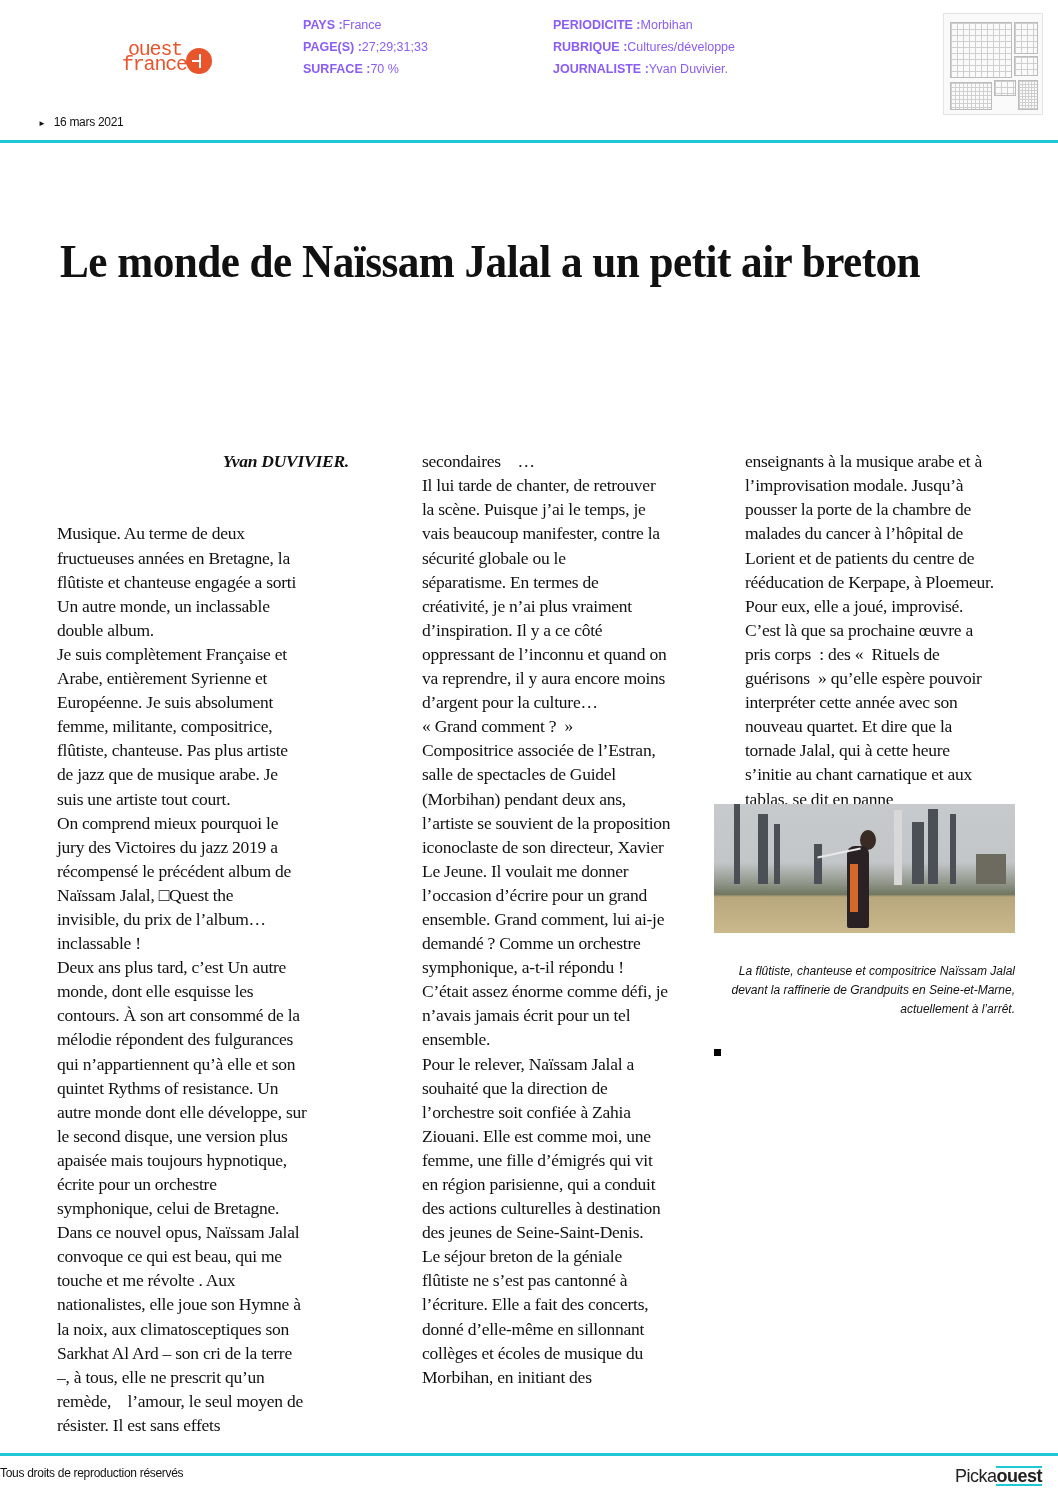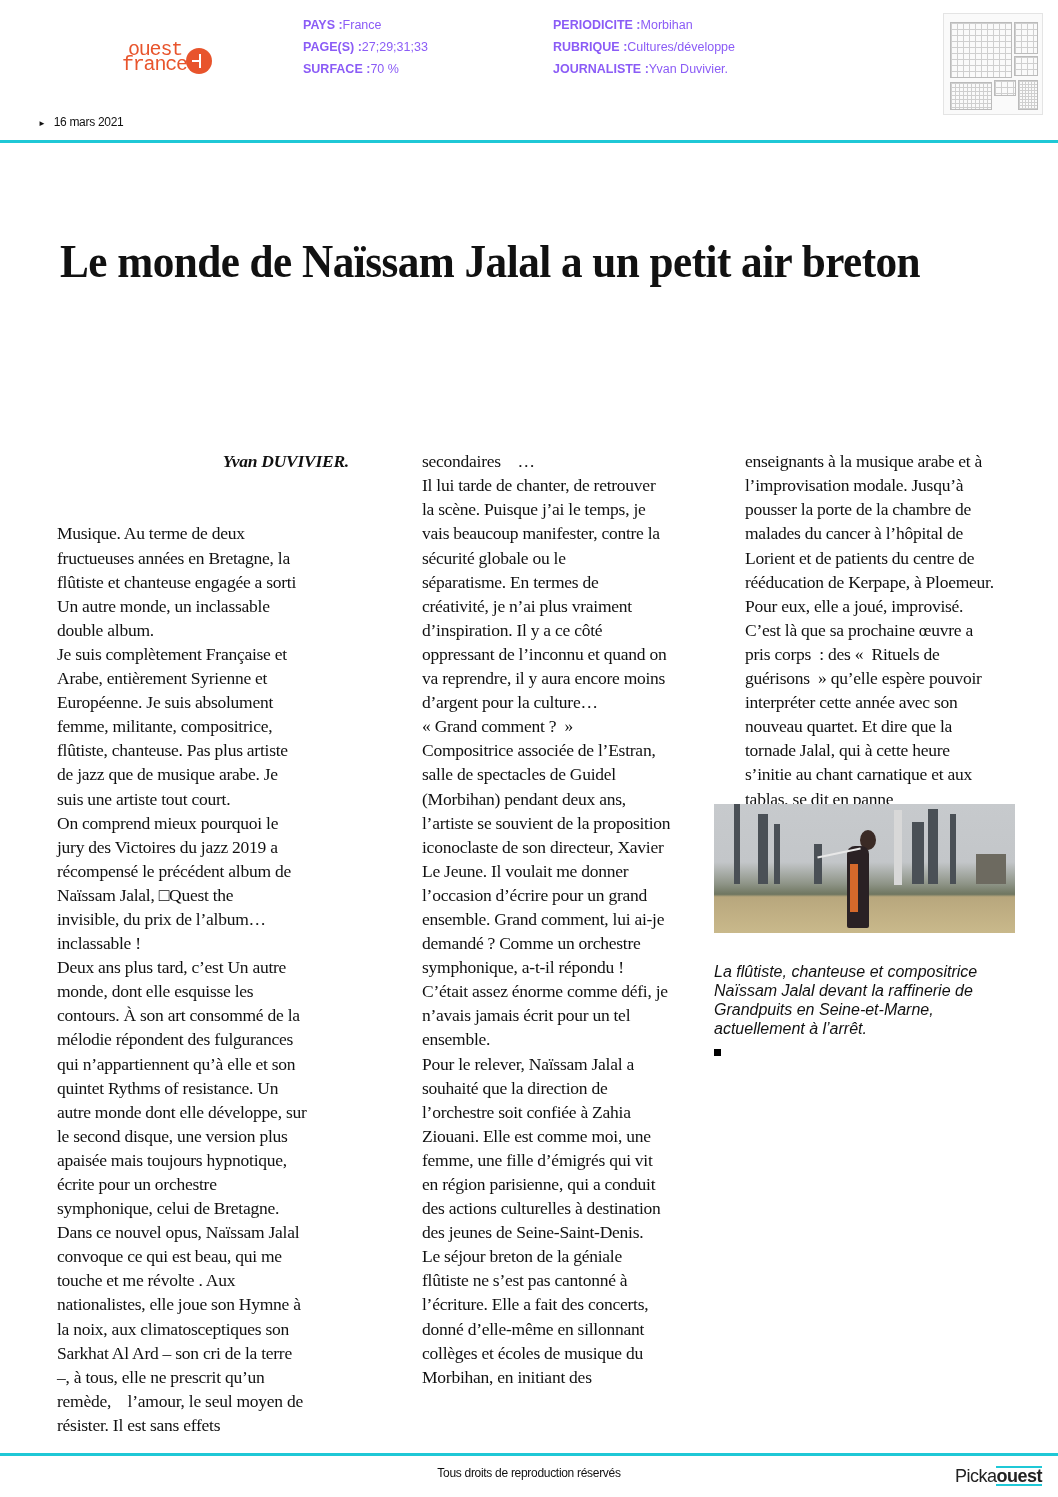--- a/index.html
+++ b/index.html
@@ -70,26 +70,26 @@
   .photo {
     position: absolute; left: 714px; top: 804px; width: 301px; height: 129px; overflow: hidden;
     background: linear-gradient(#c7cacd 0%, #c3c6c9 45%, #8e9487 62%, #6f7660 70%, #b8a77d 72%, #c9b98b 100%);
   }
   .chimney { position: absolute; bottom: 52px; background: #4a5056; }
   .person-body { position: absolute; left: 133px; top: 42px; width: 22px; height: 82px; background: #2a2124; border-radius: 8px 8px 2px 2px; }
   .person-scarf { position: absolute; left: 136px; top: 60px; width: 8px; height: 48px; background: #d5692b; }
   .person-head { position: absolute; left: 146px; top: 26px; width: 16px; height: 20px; background: #3a2a25; border-radius: 50%; }
   .flute { position: absolute; left: 103px; top: 48px; width: 44px; height: 2px; background: #e8e8e8; transform: rotate(-12deg); }
   .caption {
-    position: absolute; left: 714px; top: 962px; width: 301px; text-align: left;
-    font-family: "Liberation Sans", sans-serif; font-style: italic; font-size: 16px; line-height: 19px;
+    position: absolute; left: 714px; top: 962px; width: 301px; text-align: right;
+    font-family: "Liberation Sans", sans-serif; font-style: italic; font-size: 12px; line-height: 19px;
   }
   .endmark { position: absolute; left: 714px; top: 1049px; width: 7px; height: 7px; background: #000; }
   .footer-text {
-    position: absolute; left: 0; width: 1058px; top: 1466px; text-align: center;
+    position: absolute; left: 0; width: 1058px; top: 1466px; text-align: left;
     font-family: "Liberation Sans", sans-serif; font-size: 12px; letter-spacing: -0.3px;
   }
   .footer-brand {
     position: absolute; right: 16px; top: 1466px; font-family: "Liberation Sans", sans-serif;
     font-size: 18px; color: #222; letter-spacing: -0.5px;
   }
   .footer-brand .news { font-weight: 700; border-top: 2px solid #1fc8d6; border-bottom: 2px solid #1fc8d6; line-height: 16px; display: inline-block; }
 </style>
 </head>
 <body>

